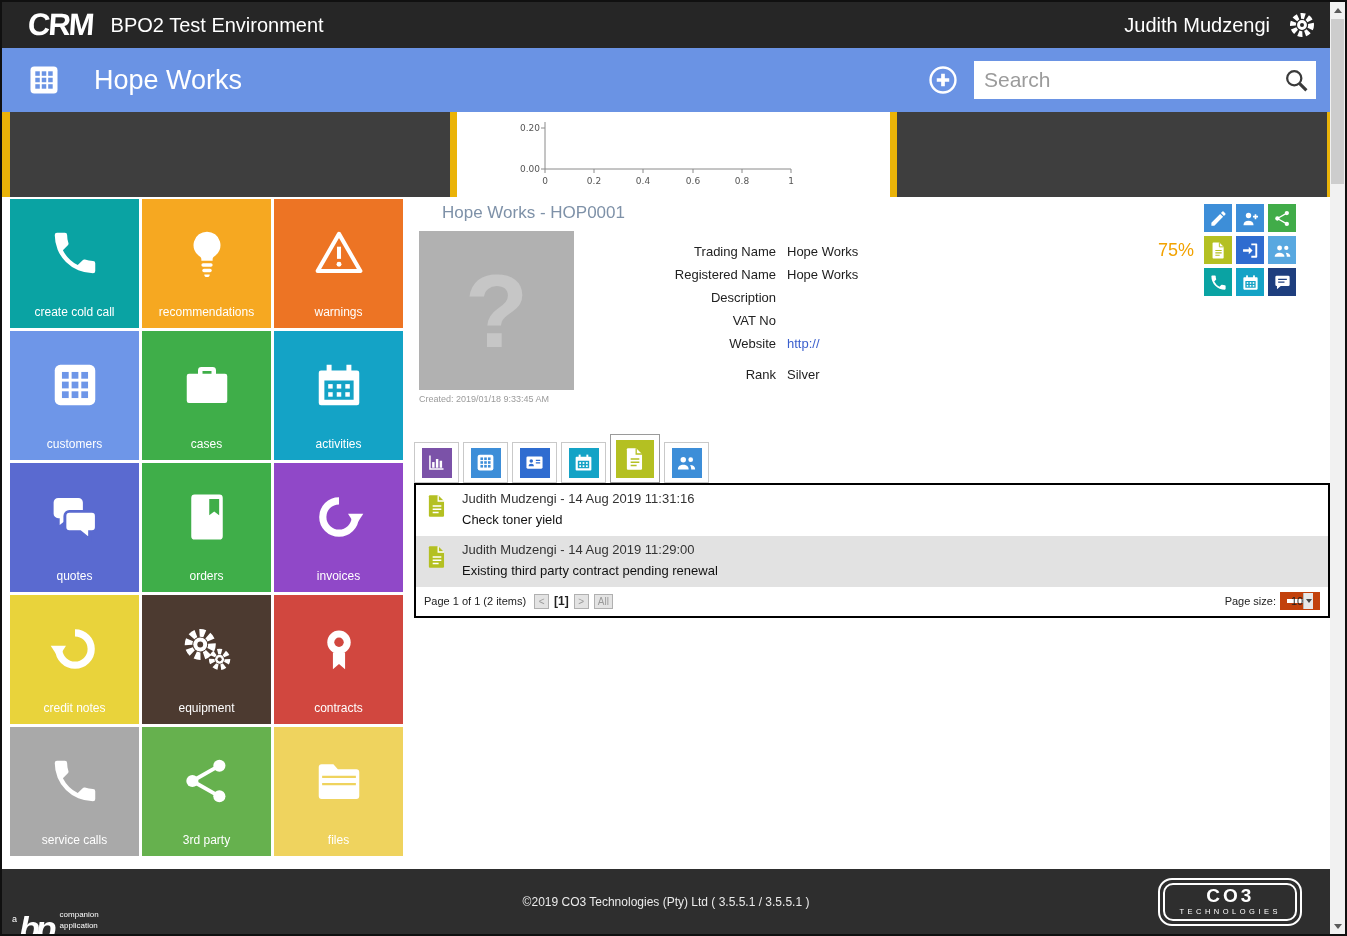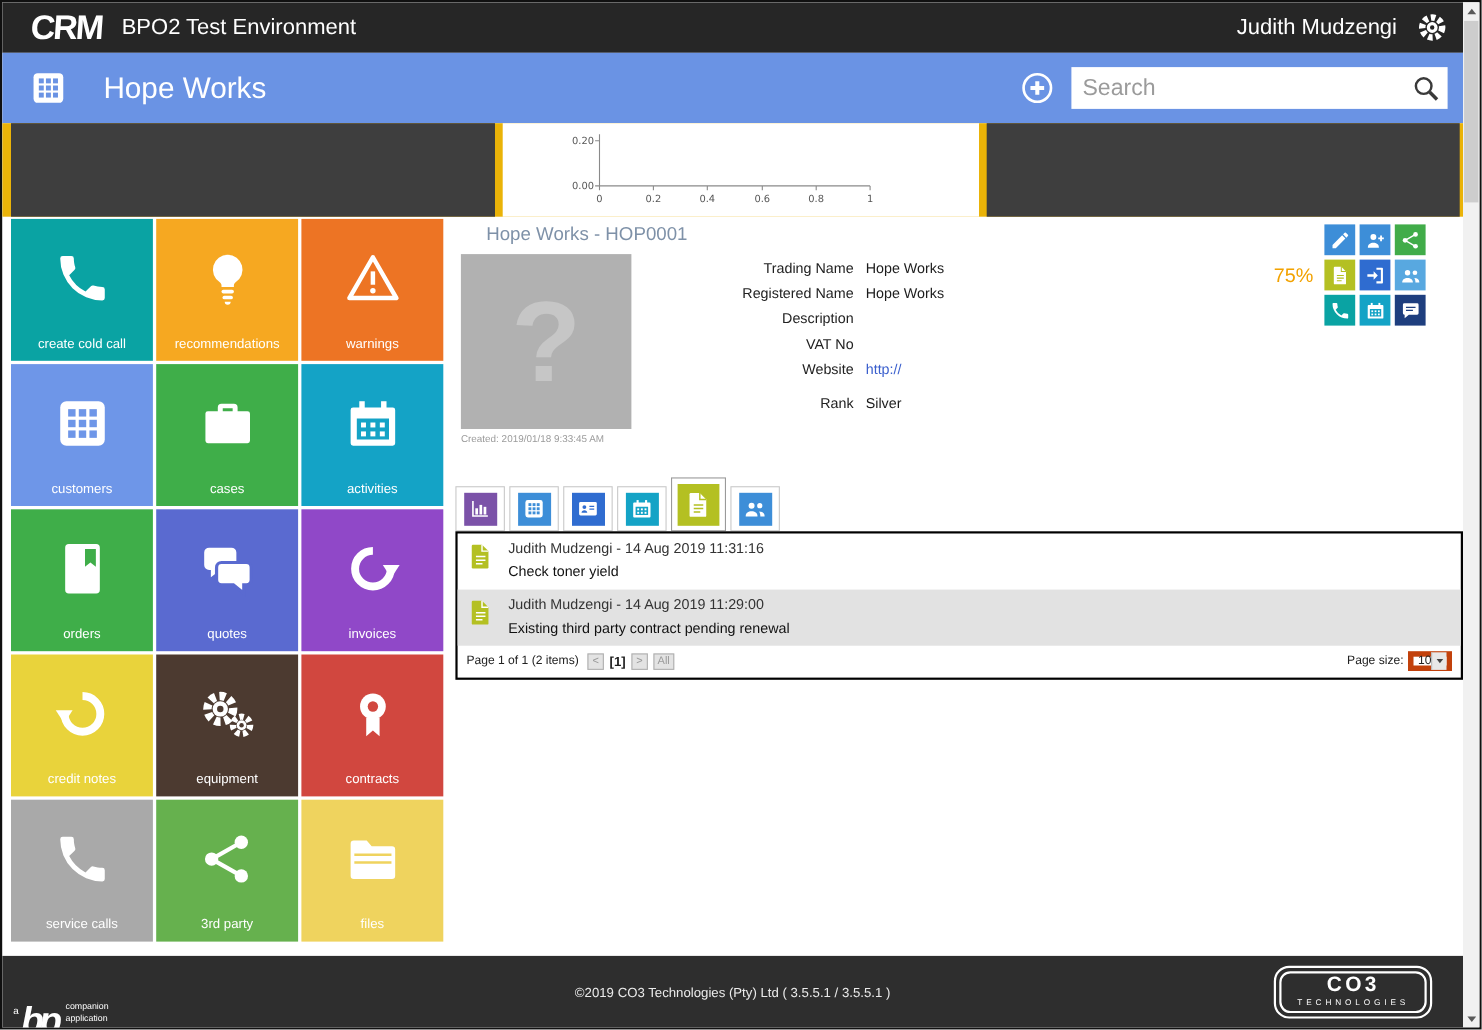--- a/index.html
+++ b/index.html
@@ -38,21 +38,21 @@
   .tile { position:relative; display:flex; align-items:center; justify-content:center; background:var(--c,#888); cursor:pointer; }
   .t-icon { width:54px; height:54px; margin-bottom:22px; }
   .t-label { position:absolute; bottom:9px; left:0; right:0; text-align:center; color:#fff; font-size:12px; }
 
   
   .cust-title { position:absolute; left:440px; top:201px; font-size:17px; color:#7e91a8; }
   .photo { position:absolute; left:417px; top:229px; width:155px; height:159px; background:#b1b1b1; display:flex; align-items:center; justify-content:center; }
   .photo .q { font-size:104px; font-weight:bold; color:#c6c6c6; line-height:1; }
   .created { position:absolute; left:417px; top:392px; font-size:9px; color:#9b9b9b; }
   .fields { position:absolute; left:556px; top:234px; width:610px; }
-  .frow { display:flex; height:23px; align-items:flex-start; font-size:13px; color:#1c1c1c; }
+  .frow { display:flex; height:23px; align-items:flex-end; font-size:13px; color:#1c1c1c; }
   .frow.gap { margin-top:8px; }
   .flabel { width:218px; text-align:right; margin-right:11px; color:#222; }
   .fvalue.link { color:#3a5fcd; }
   .pct { position:absolute; left:1140px; top:238px; width:52px; text-align:right; font-size:18px; color:#f2a200; }
   .action-grid { position:absolute; left:1202px; top:202px; display:grid; grid-template-columns:repeat(3,28px); grid-auto-rows:28px; gap:4px; }
   .chip { background:var(--c,#888); display:flex; align-items:center; justify-content:center; cursor:pointer; }
   .chip svg { width:19px; height:19px; }
 
   
   .tabs { position:absolute; left:412px; top:432px; height:49px; display:flex; align-items:flex-end; gap:4px; }
@@ -68,21 +68,21 @@
   .note-row { display:flex; padding:6px 10px 9px 8px; gap:12px; }
   .note-row.alt { background:#e2e2e2; }
   .note-ic { width:26px; height:28px; flex:none; margin-top:1px; }
   .note-author { font-size:13px; color:#333; margin-bottom:6px; }
   .note-body { font-size:13px; color:#111; }
   .pager { display:flex; align-items:center; padding:5px 8px 6px 8px; font-size:11px; color:#222; }
   .pg-status { margin-right:8px; }
   .pbtn { min-width:15px; height:15px; line-height:13px; padding:0 3px; background:#e3e3e3; border:1px solid #b0b0b0; color:#9a9a9a; text-align:center; font-size:10px; margin-right:5px; cursor:pointer; }
   .pg-cur { font-weight:bold; font-size:12px; margin-right:5px; }
   .ps-label { margin-right:4px; }
-  .ps-box { display:flex; align-items:center; width:40px; height:18px; border:5px solid #c2410c; background:#fff; cursor:pointer; }
+  .ps-box { display:flex; align-items:center; width:40px; height:18px; border:7px solid #c2410c; background:#fff; cursor:pointer; }
   .ps-val { flex:1; padding-left:4px; font-size:11px; }
   .ps-arrow { width:14px; height:16px; background:#e8e8e8; border-left:1px solid #b9b9b9; display:flex; align-items:center; justify-content:center; }
   .ps-arrow::after { content:""; border-left:3.5px solid transparent; border-right:3.5px solid transparent; border-top:4.5px solid #444; }
 
   
   .footer { position:absolute; left:0; bottom:0; right:15px; height:65px; background:#2e2e2e; color:#fff; }
   .copyright { position:absolute; left:0; right:0; top:50%; transform:translateY(-50%); text-align:center; font-size:12px; color:#ebebeb; }
   .bp-logo { position:absolute; left:10px; top:8px; display:flex; align-items:flex-end; }
   .bp-a { font-size:9px; margin-right:2px; margin-bottom:20px; }
   .bp-mark { font-size:34px; font-weight:bold; font-style:italic; letter-spacing:-4px; line-height:0.9;margin-top:36px; }
@@ -334,31 +334,31 @@
           <use href="#sym-briefcase"></use>
         </svg>
         <span class="t-label">cases</span>
       </div>
     <div class="tile" style="--c: #14a3c6;">
         <svg class="t-icon">
           <use href="#sym-calendar"></use>
         </svg>
         <span class="t-label">activities</span>
       </div>
+    <div class="tile" style="--c: #5a6ad0;">
+        <svg class="t-icon">
+          <use href="#sym-chat2"></use>
+        </svg>
+        <span class="t-label">quotes</span>
+      </div>
     <div class="tile" style="--c: #3fae49;">
         <svg class="t-icon">
           <use href="#sym-book"></use>
         </svg>
         <span class="t-label">orders</span>
-      </div>
-    <div class="tile" style="--c: #5a6ad0;">
-        <svg class="t-icon">
-          <use href="#sym-chat2"></use>
-        </svg>
-        <span class="t-label">quotes</span>
       </div>
     <div class="tile" style="--c: #9048c8;">
         <svg class="t-icon">
           <use href="#sym-redo"></use>
         </svg>
         <span class="t-label">invoices</span>
       </div>
     <div class="tile" style="--c: #e9d33b;">
         <svg class="t-icon">
           <use href="#sym-undo"></use>

